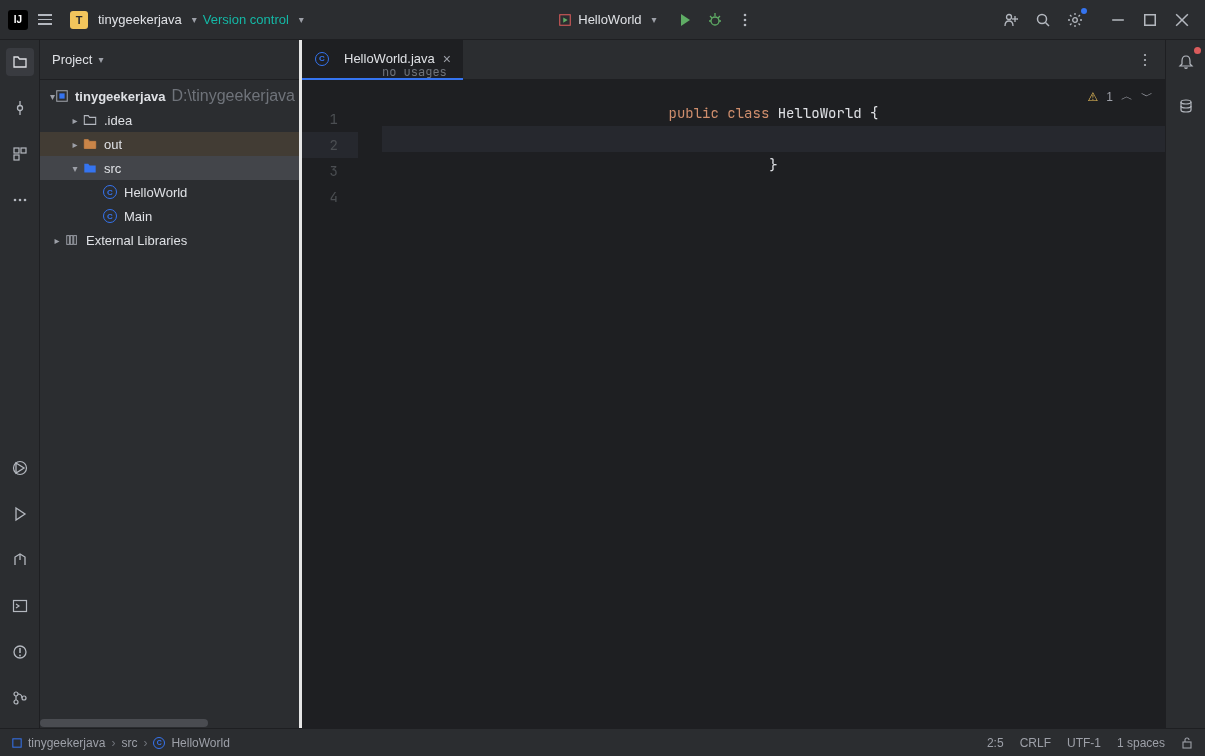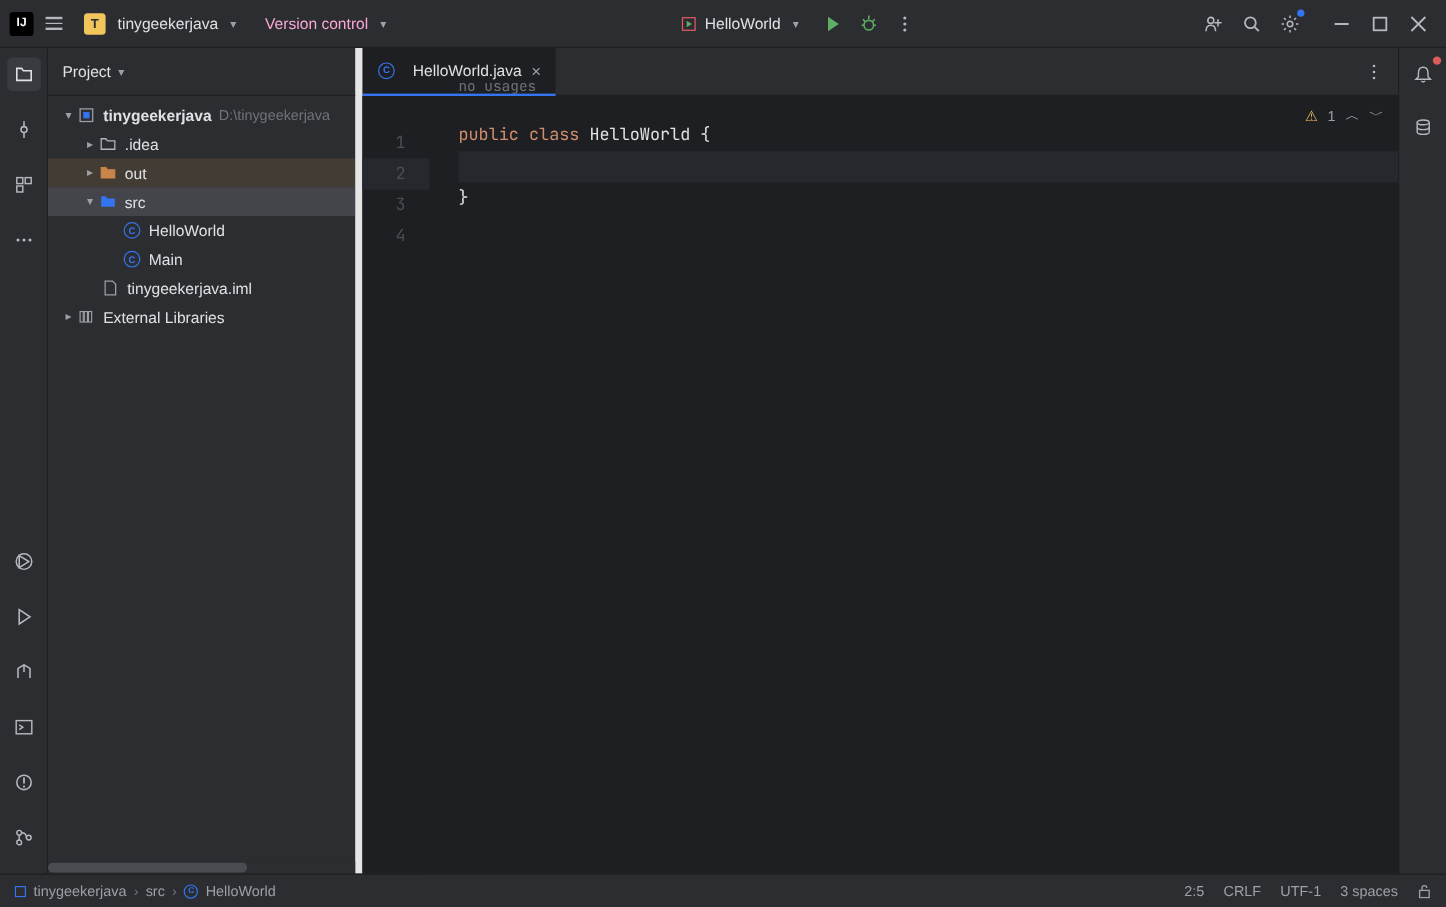--- a/index.html
+++ b/index.html
@@ -7,63 +7,63 @@
 .titlebar { height: 40px; background: #2b2d30; display: flex; align-items: center; padding: 0 8px; border-bottom: 1px solid #1e1f22; }
 .tb-left { display: flex; align-items: center; gap: 6px; flex: 0 0 auto; }
 .tb-center { flex: 1; display: flex; justify-content: center; align-items: center; gap: 10px; }
 .tb-right { display: flex; align-items: center; gap: 12px; flex: 0 0 auto; padding-right: 8px; }
 .app-icon { width: 20px; height: 20px; background: #000; border-radius: 3px; display: flex; align-items: center; justify-content: center; font-size: 10px; font-weight: bold; color: #fff; }
 .hamburger { display: flex; flex-direction: column; gap: 3px; cursor: pointer; padding: 4px; }
 .hamburger span { width: 14px; height: 1.5px; background: #b4b8bf; }
 .proj-badge { width: 18px; height: 18px; background: #f2c55c; border-radius: 3px; display: flex; align-items: center; justify-content: center; font-size: 11px; font-weight: bold; color: #2b2d30; margin-left: 8px; }
 .proj-name { margin-left: 4px; color: #dfe1e5; }
 .chev { margin-left: 4px; font-size: 10px; color: #9da0a8; }
-.vc-label { margin-left: 18px; color: #f9a8d4; }
+.vc-label { color: #14b8a6; }
 .run-config { display: flex; align-items: center; gap: 6px; padding: 4px 8px; border-radius: 4px; cursor: pointer; }
 .run-config svg { width: 14px; height: 14px; }
 .icon-btn { cursor: pointer; display: flex; align-items: center; justify-content: center; width: 20px; height: 20px; color: #b4b8bf; position: relative; }
 .icon-btn svg { width: 16px; height: 16px; }
 .dot-badge { position: absolute; top: -2px; right: -2px; width: 6px; height: 6px; border-radius: 50%; background: #3574f0; }
 .win-controls { display: flex; gap: 18px; margin-left: 14px; }
 .win-btn { width: 14px; height: 14px; display: flex; align-items: center; justify-content: center; cursor: pointer; color: #b4b8bf; }
 
 .main { flex: 1; display: flex; overflow: hidden; }
 .left-rail { width: 40px; background: #2b2d30; border-right: 1px solid #1e1f22; display: flex; flex-direction: column; align-items: center; padding: 8px 0; gap: 18px; }
 .rail-bottom { margin-top: auto; display: flex; flex-direction: column; gap: 18px; align-items: center; padding-bottom: 8px; }
 .rail-btn { width: 28px; height: 28px; display: flex; align-items: center; justify-content: center; cursor: pointer; border-radius: 4px; color: #b4b8bf; }
 .rail-btn.active { background: #393b40; color: #dfe1e5; }
 
-.project-panel { width: 262px; background: #2b2d30; border-right: 6px solid #e5e5e5; display: flex; flex-direction: column; }
+.project-panel { width: 262px; background: #2b2d30; border-right: 3px solid #e5e5e5; display: flex; flex-direction: column; }
 .panel-header { height: 40px; display: flex; align-items: center; padding: 0 12px; color: #dfe1e5; font-size: 13px; border-bottom: 1px solid #1e1f22; }
 .tree { padding: 4px 0; overflow-y: auto; flex: 1; }
 .tree-row { display: flex; align-items: center; height: 24px; padding: 0 6px; cursor: pointer; white-space: nowrap; }
 .tree-row.sel { background: #43454a; }
 .tree-row.hl { background: rgba(200,150,80,0.15); }
 .tree-indent { flex: 0 0 auto; }
 .tree-arrow { width: 14px; display: inline-flex; justify-content: center; color: #9da0a8; font-size: 10px; }
 .tree-icon { width: 16px; height: 16px; margin-right: 6px; display: inline-flex; align-items: center; justify-content: center; }
 .tree-label { color: #dfe1e5; }
 .tree-label.bold { font-weight: 600; }
-.tree-path { color: #6f737a; margin-left: 6px; font-size: 12px; }
+.tree-path { color: #6f737a; margin-left: 6px; font-size: 16px; }
 .folder-icon { color: #b07b42; }
 .java-icon { width: 14px; height: 14px; border: 1.5px solid #3574f0; border-radius: 50%; display: flex; align-items: center; justify-content: center; font-size: 8px; color: #3574f0; font-weight: bold; }
 
 .editor-area { flex: 1; display: flex; flex-direction: column; background: #1e1f22; }
 .tabs-bar { height: 40px; background: #2b2d30; display: flex; align-items: center; border-bottom: 1px solid #1e1f22; }
 .tab { height: 40px; display: flex; align-items: center; padding: 0 12px; gap: 8px; border-bottom: 2px solid #3574f0; background: #1e1f22; }
 .tab-close { color: #9da0a8; cursor: pointer; font-size: 14px; }
 .tabs-spacer { flex: 1; }
 .tabs-actions { padding: 0 10px; display: flex; gap: 12px; }
 
 .editor-body { flex: 1; display: flex; position: relative; }
 .gutter { width: 56px; background: #1e1f22; padding-top: 6px; }
 .gut-line { height: 26px; display: flex; align-items: center; justify-content: flex-end; padding-right: 20px; color: #4b4e52; font-family: "JetBrains Mono", Consolas, monospace; font-size: 14px; }
 .gut-line.current { background: #26282e; }
 .code { flex: 1; padding-top: 6px; font-family: "JetBrains Mono", Consolas, monospace; font-size: 14px; position: relative; }
-.code-line { height: 26px; display: flex; align-items: center; }
+.code-line { height: 26px; display: flex; align-items: center; justify-content: center; }
 .code-line.current { background: #26282e; }
 .code-lens { position: absolute; top: -18px; left: 0; font-size: 12px; color: #6f737a; height: 20px; display: flex; align-items: center; }
 .code-wrap { position: relative; padding-top: 20px; margin-left: 24px; }
 .kw { color: #cf8e6d; }
 .cls { color: #dfe1e5; }
 .brace { color: #dfe1e5; }
 .insp { position: absolute; top: 8px; right: 12px; display: flex; align-items: center; gap: 8px; color: #9da0a8; font-size: 12px; }
 .warn-icon { color: #f2c55c; }
 
 .right-rail { width: 40px; background: #2b2d30; border-left: 1px solid #1e1f22; display: flex; flex-direction: column; align-items: center; padding: 8px 0; gap: 16px; }
@@ -296,29 +296,20 @@
             <span class="java-icon">C</span>
           </span>
         <span class="tree-label">HelloWorld</span>
       </div>
       <div class="tree-row">
         <span class="tree-indent" style="width:56px;"></span>
         <span class="tree-icon">
             <span class="java-icon">C</span>
           </span>
         <span class="tree-label">Main</span>
-      </div>
-      <div class="tree-row">
-        <span class="tree-indent" style="width:38px;"></span>
-        <span class="tree-icon">
-            <svg viewBox="0 0 16 16" width="14" height="14">
-              <path d="M3 1.5 L10 1.5 L13 4.5 L13 14.5 L3 14.5 Z" fill="none" stroke="#9da0a8" stroke-width="1.2"></path>
-            </svg>
-          </span>
-        <span class="tree-label">tinygeekerjava.iml</span>
       </div>
       <div class="tree-row">
         <span class="tree-indent" style="width:4px;"></span>
         <span class="tree-arrow">▸</span>
         <span class="tree-icon">
             <svg viewBox="0 0 16 16" width="14" height="14">
               <rect x="2" y="3" width="3" height="10" fill="none" stroke="#9da0a8" stroke-width="1.1"></rect>
               <rect x="6" y="3" width="3" height="10" fill="none" stroke="#9da0a8" stroke-width="1.1"></rect>
               <rect x="10" y="3" width="3" height="10" fill="none" stroke="#9da0a8" stroke-width="1.1"></rect>
             </svg>
@@ -403,21 +394,21 @@
     <span class="crumb-sep">›</span>
     <span>src</span>
     <span class="crumb-sep">›</span>
     <span class="java-icon" style="width:12px;height:12px;font-size:7px;">C</span>
     <span>HelloWorld</span>
   </div>
   <div class="sb-right">
     <span class="sb-item">2:5</span>
     <span class="sb-item">CRLF</span>
     <span class="sb-item">UTF-1</span>
-    <span class="sb-item">3 spaces</span>
+    <span class="sb-item">1 spaces</span>
     <span class="sb-item">
         <svg viewBox="0 0 12 12" width="12" height="12">
           <rect x="2" y="5" width="8" height="6" fill="none" stroke="#9da0a8" stroke-width="1.1"></rect>
           <path d="M4 5 L4 3 Q4 1 6 1 Q8 1 8 3" fill="none" stroke="#9da0a8" stroke-width="1.1"></path>
         </svg>
       </span>
   </div>
 </div>
 
 </body></html>

